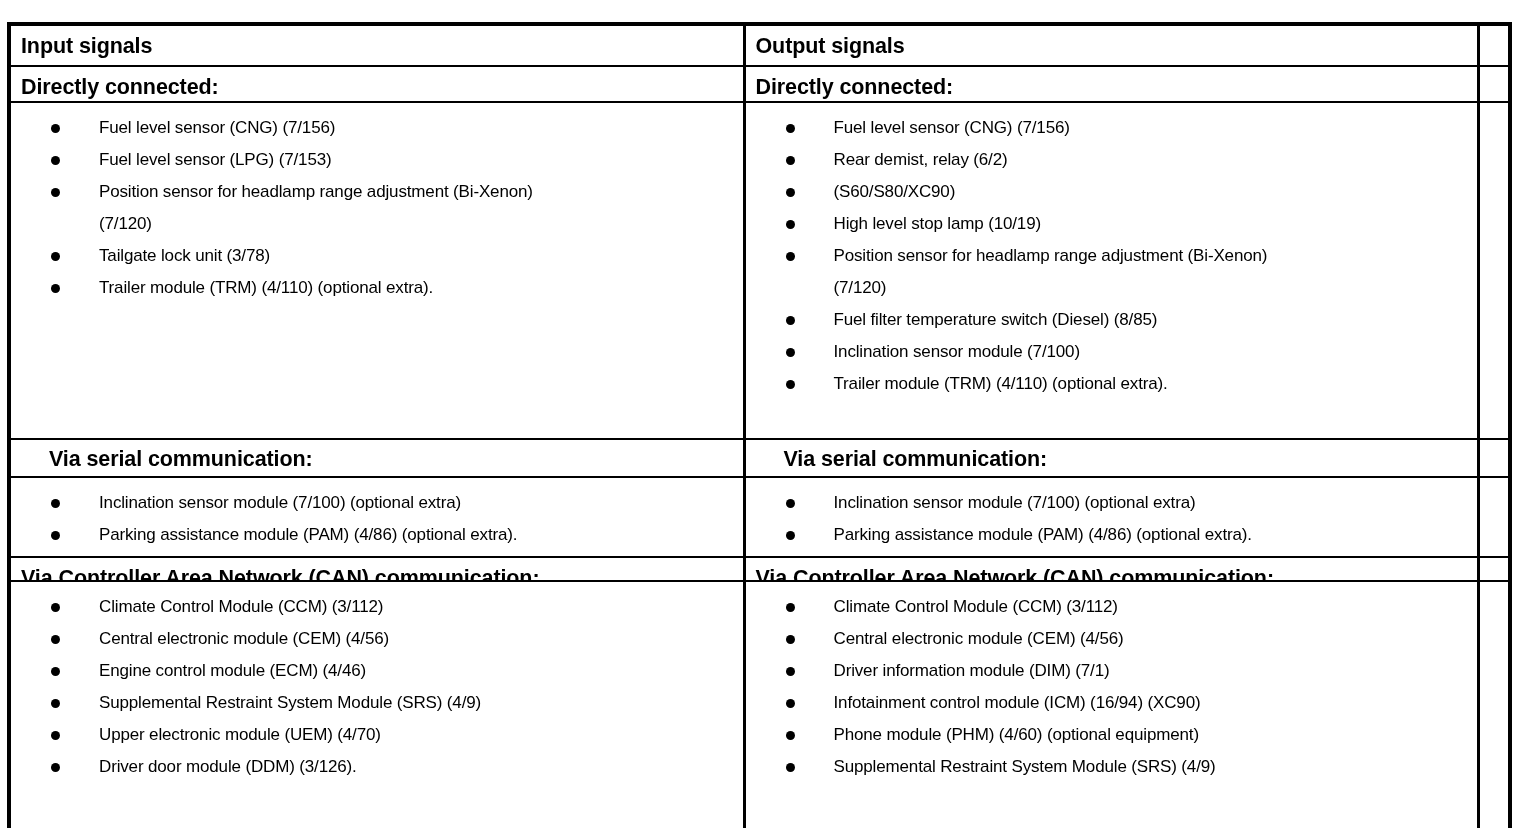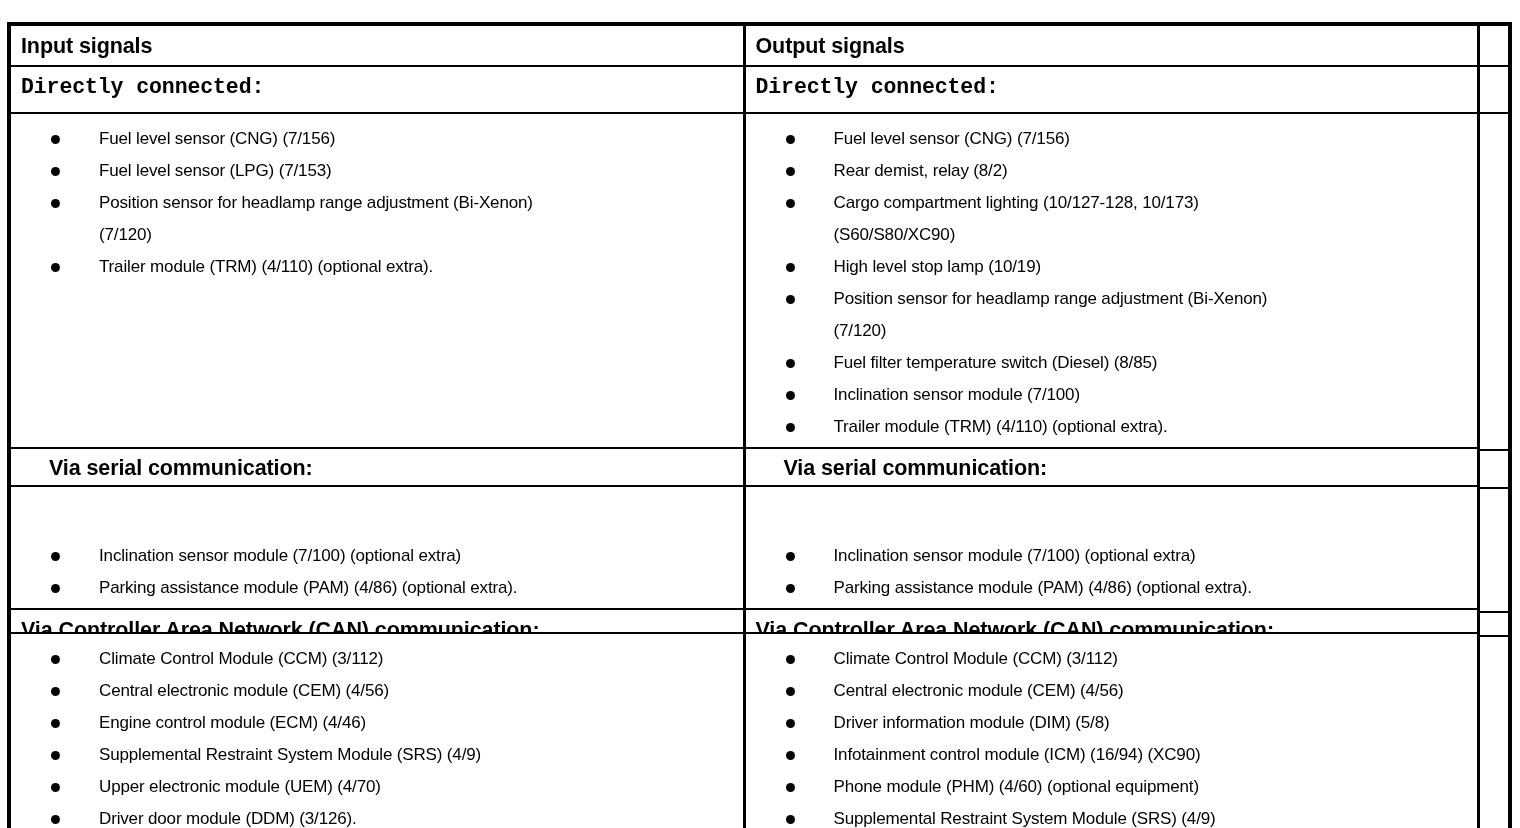--- a/index.html
+++ b/index.html
@@ -51,24 +51,24 @@
   
   .row {
     box-sizing: border-box;
     border-bottom: 2px solid #000000;
     background: #ffffff;
     overflow: hidden;
   }
   .row.last { border-bottom: none; }
 
   .row-title    { height: 41px; }
-  .row-subhead  { height: 47px; font-family: Liberation Mono, monospace; }
+  .row-subhead  { height: 36px; }
   .row-list-a   { height: 337px; }
   .row-subhead2 { height: 38px; padding-left: 28px; }
-  .row-list-b   { height: 80px; margin-top: 44px; }
+  .row-list-b   { height: 80px; }
   .row-subhead3 { height: 24px; }
   .row-list-c   { flex: 1 1 auto; }
 
   
   .heading {
     font-size: 21.5px;
     font-weight: bold;
     line-height: 41px;
     padding-left: 10px;
     white-space: nowrap;
@@ -133,20 +133,24 @@
             <span class="dot"></span>
             <span>Fuel level sensor (LPG) (7/153)</span>
           </li>
           <li>
             <span class="dot"></span>
             <span>Position sensor for headlamp range adjustment (Bi-Xenon)</span>
             <span class="cont">(7/120)</span>
           </li>
           <li>
             <span class="dot"></span>
+            <span>Tailgate lock unit (3/78)</span>
+          </li>
+          <li>
+            <span class="dot"></span>
             <span>Trailer module (TRM) (4/110) (optional extra).</span>
           </li>
         </ul>
       </div>
 
       <div class="row row-subhead2">
         <div class="heading">Via serial communication:</div>
       </div>
 
       <div class="row row-list-b">
@@ -207,25 +211,24 @@
       </div>
 
       <div class="row row-list-a">
         <ul class="bullets">
           <li>
             <span class="dot"></span>
             <span>Fuel level sensor (CNG) (7/156)</span>
           </li>
           <li>
             <span class="dot"></span>
-            <span>Rear demist, relay (8/2)</span>
-          </li>
-          <li>
-            <span class="dot"></span>
-            <span>Cargo compartment lighting (10/127-128, 10/173)</span>
+            <span>Rear demist, relay (6/2)</span>
+          </li>
+          <li>
+            <span class="dot"></span>
             <span class="cont">(S60/S80/XC90)</span>
           </li>
           <li>
             <span class="dot"></span>
             <span>High level stop lamp (10/19)</span>
           </li>
           <li>
             <span class="dot"></span>
             <span>Position sensor for headlamp range adjustment (Bi-Xenon)</span>
             <span class="cont">(7/120)</span>
@@ -271,21 +274,21 @@
           <li>
             <span class="dot"></span>
             <span>Climate Control Module (CCM) (3/112)</span>
           </li>
           <li>
             <span class="dot"></span>
             <span>Central electronic module (CEM) (4/56)</span>
           </li>
           <li>
             <span class="dot"></span>
-            <span>Driver information module (DIM) (5/8)</span>
+            <span>Driver information module (DIM) (7/1)</span>
           </li>
           <li>
             <span class="dot"></span>
             <span>Infotainment control module (ICM) (16/94) (XC90)</span>
           </li>
           <li>
             <span class="dot"></span>
             <span>Phone module (PHM) (4/60) (optional equipment)</span>
           </li>
           <li>

